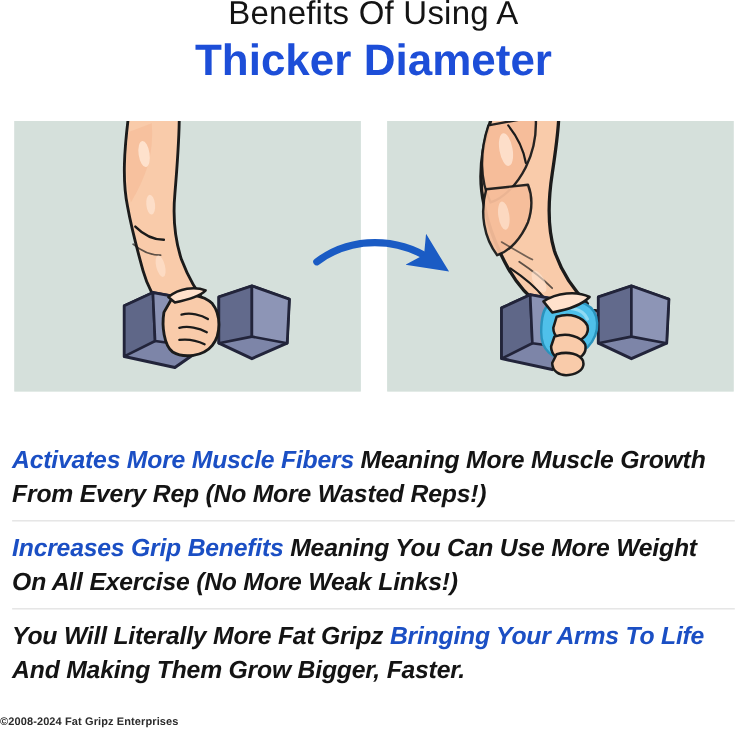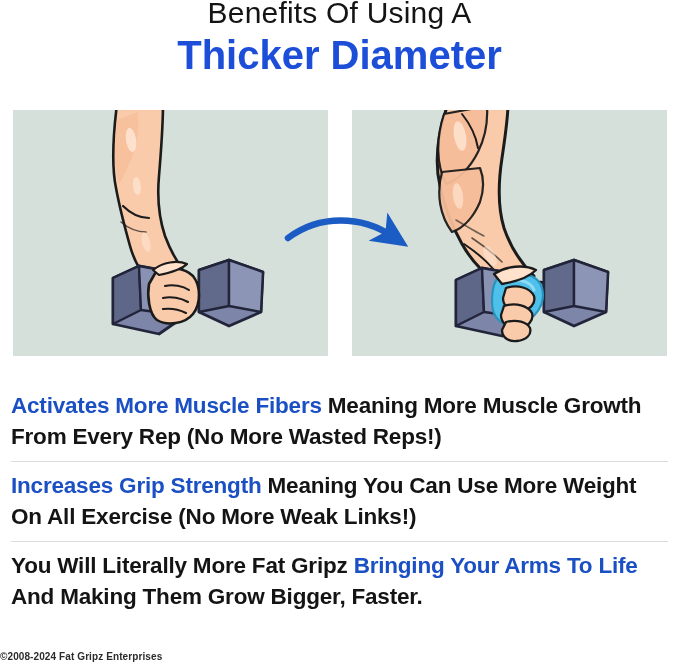--- a/index.html
+++ b/index.html
@@ -65,23 +65,24 @@
     left: 0;
     width: 679px;
     height: 246px;
     pointer-events: none;
   }
   .arrow-layer svg { display: block; width: 679px; height: 246px; }
 
   
   .benefits {
     position: absolute;
-    top: 382px;
+    top: 394px;
     left: 11px;
     width: 657px;
+    font-style: italic;
   }
   .benefit-block {
     padding: 8px 0 9px 0;
   }
   .benefit-block + .benefit-block {
     border-top: 1px solid #dcdcdc;
   }
   .benefit-line {
     font-size: 22.5px;
     font-weight: 700;
@@ -244,21 +245,21 @@
 
   <div class="benefit-block">
     <div class="benefit-line">
       <span class="hl">Activates More Muscle Fibers</span><span> Meaning More Muscle Growth</span>
     </div>
     <div class="benefit-line">From Every Rep (No More Wasted Reps!)</div>
   </div>
 
   <div class="benefit-block">
     <div class="benefit-line">
-      <span class="hl">Increases Grip Strength</span><span> Meaning You Can Use More Weight</span>
+      <span class="hl">Increases Grip Benefits</span><span> Meaning You Can Use More Weight</span>
     </div>
     <div class="benefit-line">On All Exercise (No More Weak Links!)</div>
   </div>
 
   <div class="benefit-block">
     <div class="benefit-line">
       <span>You Will Literally More Fat Gripz </span><span class="hl">Bringing Your Arms To Life</span>
     </div>
     <div class="benefit-line">And Making Them Grow Bigger, Faster.</div>
   </div>

